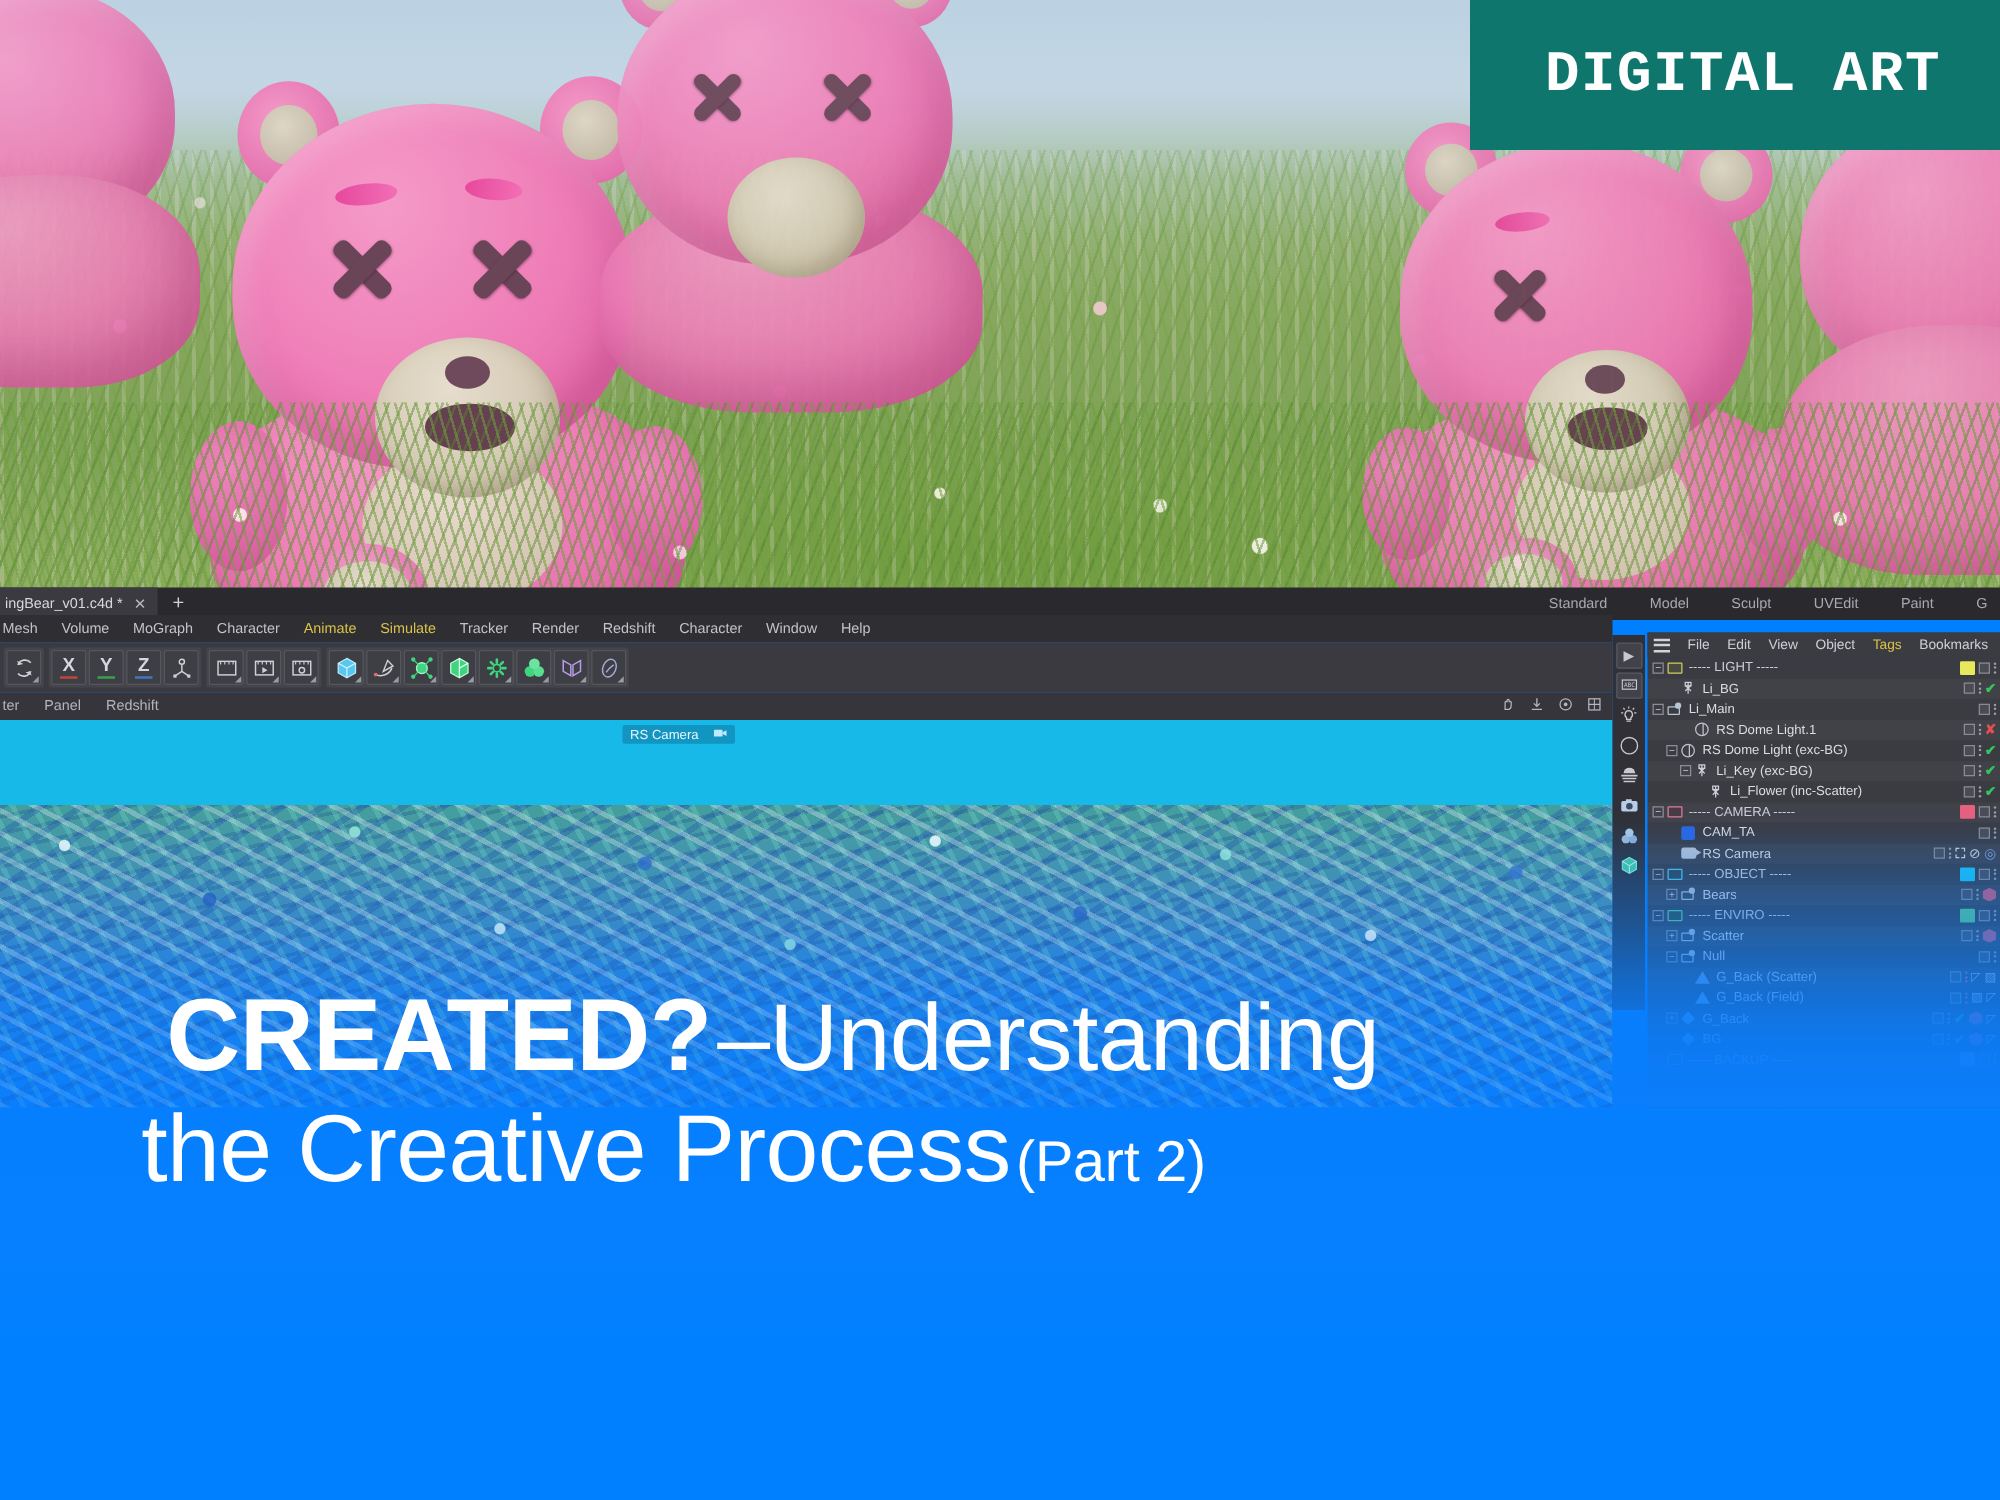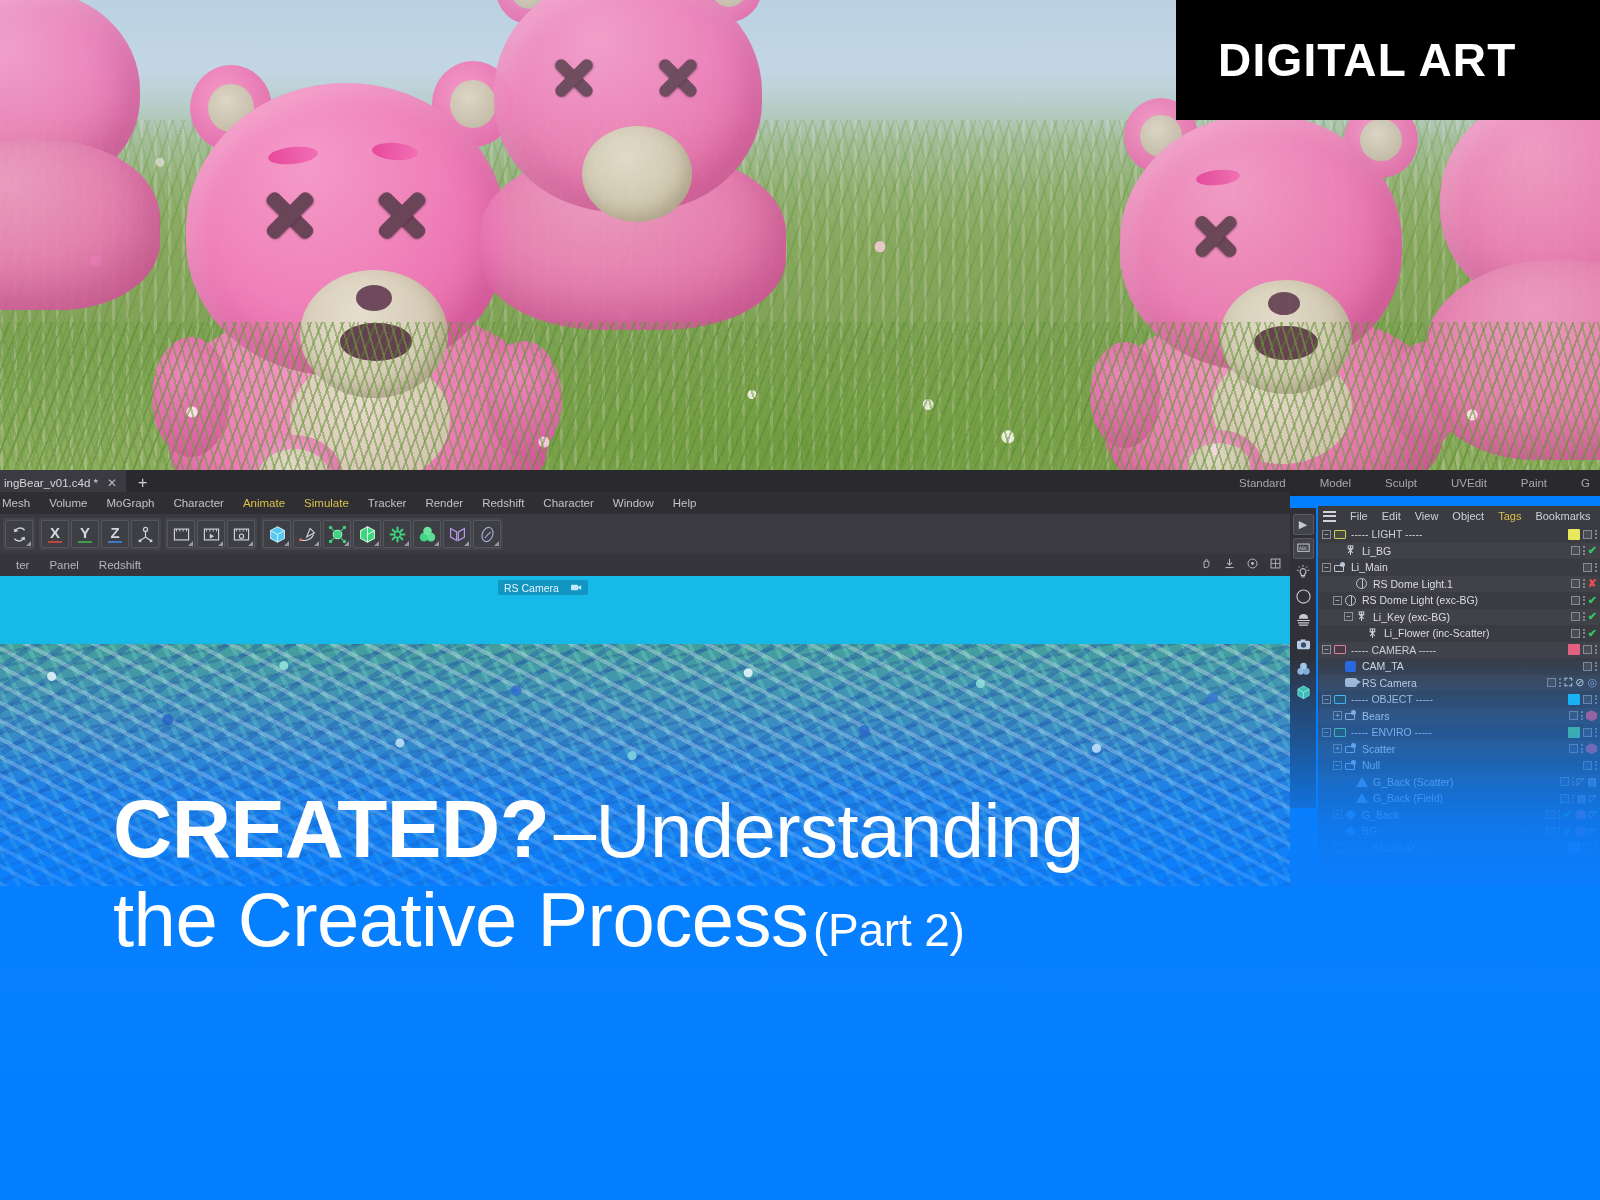--- a/index.html
+++ b/index.html
@@ -116,23 +116,24 @@
       radial-gradient(circle at 34% 80%, rgba(252,226,236,.8) 0 5px, transparent 6px),
       radial-gradient(circle at 58% 55%, rgba(255,250,244,.8) 0 5px, transparent 6px),
       radial-gradient(circle at 76% 85%, rgba(250,214,228,.8) 0 5px, transparent 6px),
       radial-gradient(circle at 92% 62%, rgba(255,248,240,.8) 0 5px, transparent 6px);
     pointer-events:none;
   }
 
   
   #badge {
     position:absolute; right:0; top:0; width:424px; height:120px;
-    background:#000000;
-    display:flex; align-items:center; padding-left:42px;
+    background:#0f766e;
+    display:flex; align-items:center; padding-left:60px;
     z-index:40;
+    font-family:Liberation Mono, monospace;
   }
   #badge .t {
     color:#fff; font-size:46px; font-weight:bold; letter-spacing:1.2px;
   }
 
   
   #app {
     position:absolute; left:0; top:466px; width:1600px; height:420px;
     z-index:10;
   }
@@ -172,21 +173,21 @@
   .tbtn.corner:after {
     content:""; position:absolute; right:1px; bottom:1px;
     border-left:5px solid transparent; border-bottom:5px solid #9a9aa4;
   }
   .axl { font-size:15px; font-weight:bold; line-height:1; padding-bottom:4px; }
   .axu { position:absolute; bottom:4px; left:6px; right:6px; height:2px; }
   
   #vpmenu {
     position:absolute; left:0; top:88px; width:1290px; height:22px;
     background:#35353b; display:flex; align-items:center; gap:20px;
-    color:#b4b4bc; font-size:11.5px; padding-left:16px;
+    color:#b4b4bc; font-size:11.5px; padding-left:2px;
   }
   #vpmenu .navicons {
     margin-left:auto; display:flex; gap:10px; padding-right:8px;
     color:#b8b8c0; font-size:13px;
   }
   
   #viewport {
     position:absolute; left:0; top:110px; width:1290px; height:310px;
     overflow:hidden;
     background:linear-gradient(180deg,#16b9e8 0%,#16b9e8 22%,#5f8f9e 22%,#6f9aa8 30%,#2f86d8 70%,#0a7efd 100%);
@@ -306,21 +307,21 @@
     background:linear-gradient(180deg, rgba(10,126,253,0) 0%, rgba(10,126,253,.15) 18%, rgba(10,126,253,.55) 40%, rgba(8,128,255,.92) 62%, #0080ff 78%, #0080ff 100%);
     z-index:20; pointer-events:none;
   }
   #title {
     position:absolute; left:113px; top:782px; width:1320px;
     z-index:30; color:#fff;
   }
   #title .l1, #title .l2a {
     font-size:82px; font-weight:bold; letter-spacing:-.5px; line-height:1.14;
   }
-  #title .l2 { line-height:1.14; white-space:nowrap; }
+  #title .l2 { line-height:1.14; white-space:nowrap;margin-left:20px; }
   #title .l2a { font-weight:bold; }
   #title .l2b { font-size:76px; font-weight:normal; letter-spacing:-.5px; }
   #title .l3 { line-height:1.14; white-space:nowrap; margin-top:2px; }
   #title .l3a { font-size:76px; font-weight:normal; letter-spacing:-.5px; }
   #title .l3b { font-size:46px; font-weight:normal; letter-spacing:-.2px; }
 </style>
 </head>
 <body>
 
 <div id="photo">

